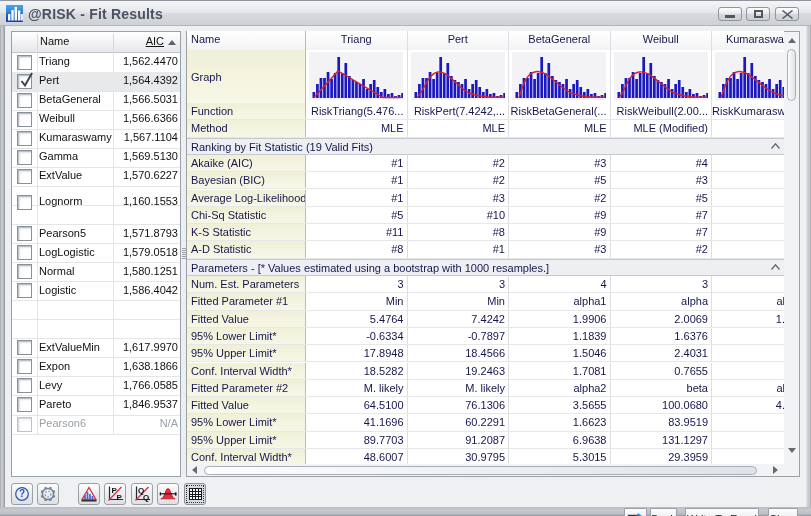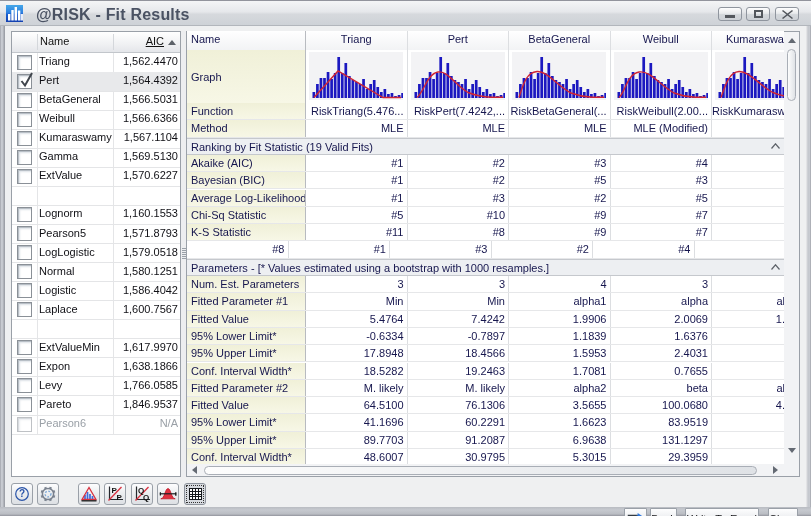--- a/index.html
+++ b/index.html
@@ -3,21 +3,21 @@
 <style>
 html,body{margin:0;padding:0;}
 body{width:811px;height:516px;font-family:"Liberation Sans",sans-serif;-webkit-font-smoothing:antialiased;}
 #win{position:relative;width:811px;height:516px;background:#eff0f1;overflow:hidden;}
 .abs{position:absolute;}
 
 #edgeL{left:0;top:0;width:5px;height:516px;background:linear-gradient(to right,#92949c 0,#c9ccd2 1px,#c4c7cd 3px,#9da0a7 4px,#9da0a7 5px);}
 #edgeR{left:806px;top:0;width:5px;height:516px;background:linear-gradient(to left,#92949c 0,#c9ccd2 1px,#c4c7cd 3px,#ececed 5px);}
 #edgeB{left:0;top:507px;width:811px;height:9px;background:linear-gradient(to bottom,#b9bcc2 0,#c6c9cf 3px,#babdc3 7px,#92949c 9px);}
 #title{left:0;top:0;width:811px;height:26px;background:linear-gradient(#f4f5f6 0,#e6e8eb 45%,#d6d9dd 55%,#ced2d7 100%);border-top:1px solid #92949c;box-sizing:border-box;border-bottom:1px solid #b2b6bc;}
-#title .txt{position:absolute;left:28px;top:5px;font-size:16px;font-weight:bold;color:#4a5263;letter-spacing:0.2px;margin-left:8px;}
+#title .txt{position:absolute;left:28px;top:5px;font-size:14px;font-weight:bold;color:#4a5263;letter-spacing:0.2px;}
 .capbtn{position:absolute;top:7px;height:14px;width:24px;border:1px solid #8f959e;border-radius:3px;background:linear-gradient(#fefefe,#e8eaec 45%,#d3d7db 55%,#cdd1d6);box-sizing:border-box;}
 
 #ltab{left:11px;top:31px;width:170px;height:446px;background:#fff;border:1px solid #9aa0a8;box-sizing:border-box;}
 #lhead{position:absolute;left:0;top:0;width:168px;height:20.5px;background:linear-gradient(#ffffff,#f0f1f3 60%,#e4e6ea);border-bottom:1px solid #c2c6cb;box-sizing:border-box;}
 #lhead .hname{position:absolute;left:28px;top:3px;font-size:11px;color:#111;}
 #lhead .haic{position:absolute;right:16px;top:3px;font-size:11px;color:#111;text-decoration:underline;}
 .lrow{position:absolute;left:0;width:168px;height:19.05px;font-size:11px;color:#101015;}
 .lrow .nm{position:absolute;left:27px;top:2.6px;}
 .lrow .vl{position:absolute;right:2px;top:2.6px;}
 .lrow.dis{color:#9aa0a7;}
@@ -134,21 +134,21 @@
           <span class="vl">1,569.5130</span>
         </div>
 <div class="lsep" style="top:114.3px"></div>
 <div class="lrow" style="top:114.3px">
           <div class="cb"></div>
           <span class="nm">ExtValue</span>
           <span class="vl">1,570.6227</span>
         </div>
 <div class="lsep" style="top:133.3px"></div>
 <div class="lsep" style="top:152.4px"></div>
-<div class="lrow" style="top:152px">
+<div class="lrow" style="top:140px">
           <div class="cb"></div>
           <span class="nm">Lognorm</span>
           <span class="vl">1,160.1553</span>
         </div>
 <div class="lsep" style="top:171.5px"></div>
 <div class="lrow" style="top:171.5px">
           <div class="cb"></div>
           <span class="nm">Pearson5</span>
           <span class="vl">1,571.8793</span>
         </div>
@@ -164,25 +164,20 @@
           <span class="nm">Normal</span>
           <span class="vl">1,580.1251</span>
         </div>
 <div class="lsep" style="top:228.6px"></div>
 <div class="lrow" style="top:228.6px">
           <div class="cb"></div>
           <span class="nm">Logistic</span>
           <span class="vl">1,586.4042</span>
         </div>
 <div class="lsep" style="top:247.7px"></div>
-<div class="lrow" style="top:247.7px">
-          <div class="cb"></div>
-          <span class="nm">Laplace</span>
-          <span class="vl">1,600.7567</span>
-        </div>
 <div class="lsep" style="top:266.7px"></div>
 <div class="lsep" style="top:285.8px"></div>
 <div class="lrow" style="top:285.8px">
           <div class="cb"></div>
           <span class="nm">ExtValueMin</span>
           <span class="vl">1,617.9970</span>
         </div>
 <div class="lsep" style="top:304.8px"></div>
 <div class="lrow" style="top:304.8px">
           <div class="cb"></div>
@@ -444,20 +439,21 @@
 </div>
 <div class="rrow rsep" style="top:193.1px;height:17.3px;box-sizing:border-box">
 <div class="cell lab">K-S Statistic</div>
 <div class="cell dat">#11</div>
 <div class="cell dat">#8</div>
 <div class="cell dat">#9</div>
 <div class="cell dat">#7</div>
 <div class="cell dat">#6</div>
 </div>
 <div class="rrow rsep" style="top:210.4px;height:17.3px;box-sizing:border-box">
+<div class="cell lab">A-D Statistic</div>
 <div class="cell dat">#8</div>
 <div class="cell dat">#1</div>
 <div class="cell dat">#3</div>
 <div class="cell dat">#2</div>
 <div class="cell dat">#4</div>
 </div>
 <div class="rrow" style="top:227.7px;height:17.3px">
           <div class="sech">Parameters - [* Values estimated using a bootstrap with 1000 resamples.]</div>
 <svg style="position:absolute;left:584px;top:5px" width="9" height="6" viewBox="0 0 9 6">
             <polyline points="0.5,5.5 4.5,0.8 8.5,5.5" fill="none" stroke="#5d6269" stroke-width="1.2"></polyline>
@@ -492,21 +488,21 @@
 <div class="cell dat">-0.6334</div>
 <div class="cell dat">-0.7897</div>
 <div class="cell dat">1.1839</div>
 <div class="cell dat">1.6376</div>
 <div class="cell dat"></div>
 </div>
 <div class="rrow rsep" style="top:314.2px;height:17.3px;box-sizing:border-box">
 <div class="cell lab">95% Upper Limit*</div>
 <div class="cell dat">17.8948</div>
 <div class="cell dat">18.4566</div>
-<div class="cell dat">1.5953</div>
+<div class="cell dat">1.5046</div>
 <div class="cell dat">2.4031</div>
 <div class="cell dat"></div>
 </div>
 <div class="rrow rsep" style="top:331.5px;height:17.3px;box-sizing:border-box">
 <div class="cell lab">Conf. Interval Width*</div>
 <div class="cell dat">18.5282</div>
 <div class="cell dat">19.2463</div>
 <div class="cell dat">1.7081</div>
 <div class="cell dat">0.7655</div>
 <div class="cell dat"></div>

